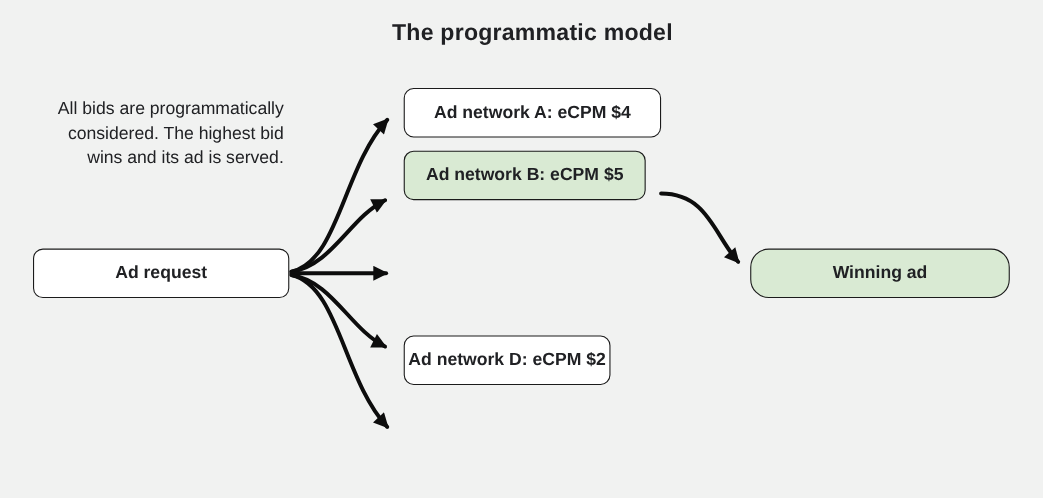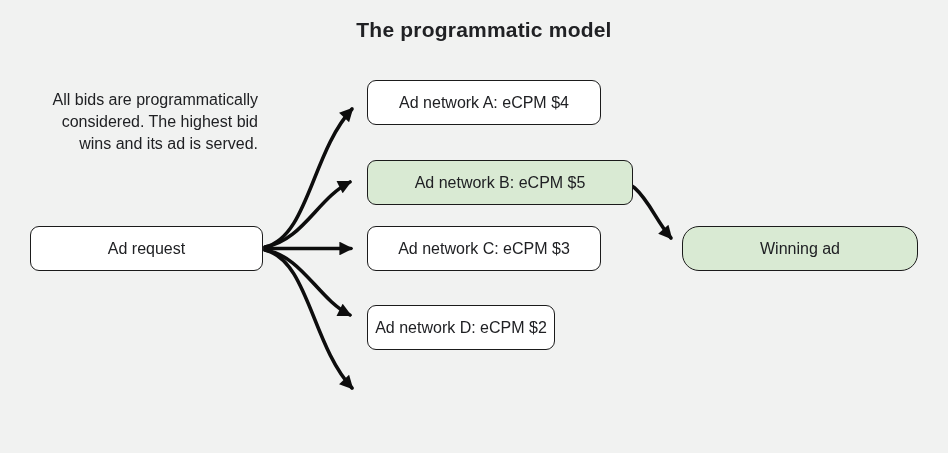--- a/index.html
+++ b/index.html
@@ -31,28 +31,28 @@
     white-space:nowrap;
     color:var(--text);
   }
   .arrows{position:absolute;left:0;top:0;color:var(--arrow);}
   .node{
     position:absolute;height:45px;
     display:flex;align-items:center;justify-content:center;
     background:var(--box-fill);
     border:1.6px solid var(--border);
     border-radius:9px;
-    font-size:16px;font-weight:normal;
+    font-size:16px;font-weight:bold;
     color:var(--text);
     text-align:center;
   }
   .node.highlight{background:var(--highlight-fill);}
   .n-request{left:30px;top:226px;width:233px;}
   .n-a{left:367px;top:80px;width:234px;}
-  .n-b{left:367px;top:160px;width:266px;text-align:center;}
+  .n-b{left:367px;top:137px;width:220px;text-align:center;}
   .n-c{left:367px;top:226px;width:234px;}
   .n-d{left:367px;top:305px;width:188px;}
   .n-e{left:367px;top:370px;width:234px;}
   .n-win{left:682px;top:226px;width:236px;border-radius:17px;}
 </style>
 </head>
 <body>
 
 <div class="canvas">
 
@@ -79,20 +79,19 @@
       <path d="M601,176 C643,176 649,213 671,238" marker-end="url(#ah)"></path>
     </g>
   </svg>
 
   <div class="node n-request">Ad request</div>
 
   <div class="node n-a">Ad network A: eCPM $4</div>
 
   <div class="node n-b highlight">Ad network B: eCPM $5</div>
 
-  <div class="node n-c">Ad network C: eCPM $3</div>
 
   <div class="node n-d">Ad network D: eCPM $2</div>
 
 
   <div class="node n-win highlight">Winning ad</div>
 
 </div>
 
 </body></html>

